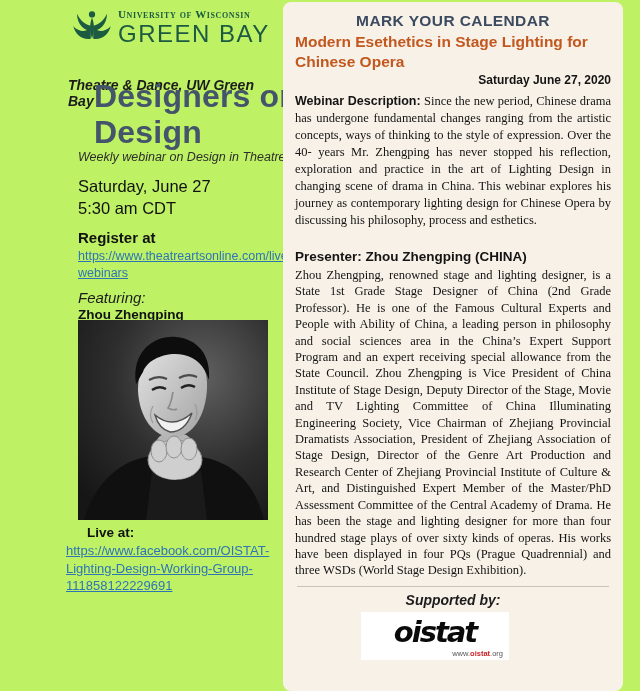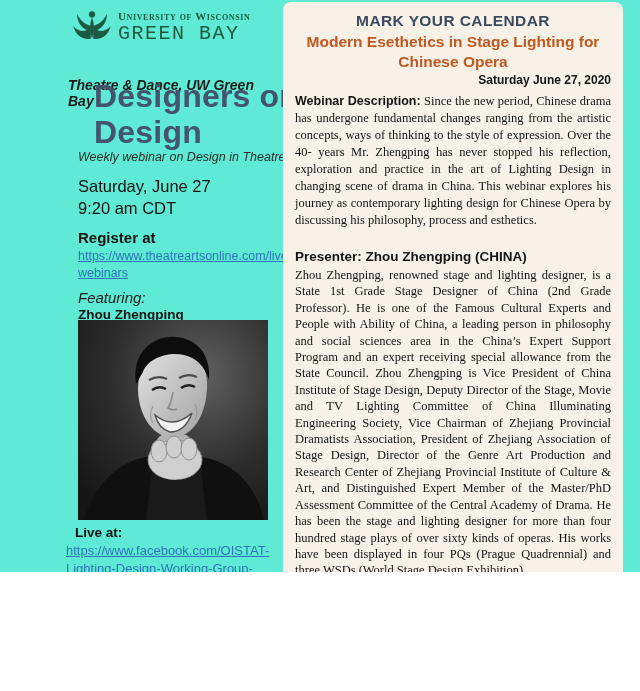--- a/index.html
+++ b/index.html
@@ -1,55 +1,55 @@
 <!DOCTYPE html>
 <html><head>
 <meta charset="utf-8">
 <style>
   * { margin:0; padding:0; box-sizing:border-box; }
   html,body { background:#ffffff; }
   .page {
-    position:relative; width:640px; height:572px; background:#5eead4;
+    position:relative; width:640px; height:691px; background:#bef264;
     font-family:"Liberation Sans", sans-serif; overflow:hidden;
   }
   
   .abs { position:absolute; }
   .logo-row { left:72px; top:7px; display:flex; align-items:center; gap:6px; }
   .logo-text { display:flex; flex-direction:column; line-height:1; }
   .logo-univ {
     font-family:"Liberation Serif", serif; font-variant:small-caps;
     font-size:11px; letter-spacing:0.6px; color:#1d5a42; font-weight:600;
   }
   .logo-campus {
-    font-family:Liberation Mono, monospace; font-size:20px; letter-spacing:1.5px;
+    font-family:Liberation Sans, sans-serif; font-size:24px; letter-spacing:1.5px;
     color:#1d5a42; font-weight:500; margin-top:2px;
   }
   .dept { left:68px; top:53px; width:210px; font-size:14px; font-weight:700;
     font-style:italic; color:#1c1c1c;margin-top:24px; }
   .main-title { left:78px; top:78px; width:230px; font-size:32px; line-height:36px;
     font-weight:700; color:#44546a; letter-spacing:0.2px;margin-left:16px; }
   .subtitle { left:78px; top:150px; font-size:12.5px; font-style:italic; color:#2d2d2d; }
   .when { left:78px; top:176px; font-size:16.5px; line-height:21.5px; font-weight:400; color:#111; }
   .register-label { left:78px; top:229px; font-size:15px; font-weight:700; color:#111; }
   .link { color:#2e75b6; text-decoration:underline; overflow-wrap:anywhere; display:block; }
   .register-link { left:78px; top:248px; width:220px; font-size:12.5px; line-height:17px; }
   .featuring { left:78px; top:289px; font-size:15px; font-style:italic; color:#1c1c1c; }
   .presenter-name { left:78px; top:307px; font-size:13.5px; font-weight:700; color:#111; }
   .photo { left:78px; top:320px; width:190px; height:200px; display:block; }
-  .live-label { left:75px; top:525px; font-size:13.5px; font-weight:700; color:#111; }
+  .live-label { left:87px; top:525px; font-size:13.5px; font-weight:700; color:#111; }
   .fb-link { left:66px; top:542px; width:212px; font-size:13px; line-height:17.5px; }
 
   
   .panel {
     position:absolute; left:283px; top:2px; width:340px; height:689px;
     background:#f8f1e7; border-radius:8px; padding:8px 12px 16px 12px;
   }
   .kicker { text-align:center; font-size:15.5px; font-weight:700; color:#3c4a60;
     letter-spacing:0.4px; margin-top:2px; }
-  .panel-title { text-align:center; font-size:15.5px; line-height:19.5px;
+  .panel-title { text-align:left; font-size:15.5px; line-height:19.5px;
     font-weight:700; color:#c2581f; margin-top:2px; }
   .panel-date { text-align:right; font-size:12px; font-weight:700; color:#141414; margin-top:2px; }
   .body-para {
     font-family:"Liberation Serif", serif; font-size:12.5px; color:#141414;
     text-align:justify;
   }
   .desc-para { margin-top:6px; line-height:17px; }
   .para-label { font-family:"Liberation Sans", sans-serif; font-weight:700; font-size:12.5px; color:#141414; }
   .presenter-heading { margin-top:20px; font-size:13.5px; font-weight:700; color:#141414; }
   .bio-para { margin-top:3px; line-height:16.4px; }
@@ -90,21 +90,21 @@
   </div>
 
   <div class="abs dept">Theatre &amp; Dance, UW Green Bay</div>
 
   <div class="abs main-title">Designers on Design</div>
 
   <div class="abs subtitle">Weekly webinar on Design in Theatre</div>
 
   <div class="abs when">
     <div>Saturday, June 27</div>
-    <div>9:20 am CDT</div>
+    <div>5:30 am CDT</div>
   </div>
 
   <div class="abs register-label">Register at</div>
   <a href="#" class="abs link register-link">https://www.theatreartsonline.com/live-webinars</a>
 
   <div class="abs featuring">Featuring:</div>
   <div class="abs presenter-name">Zhou Zhengping</div>
 
   <div class="abs photo">
     <svg viewBox="0 0 190 200" width="190" height="200" aria-hidden="true">

